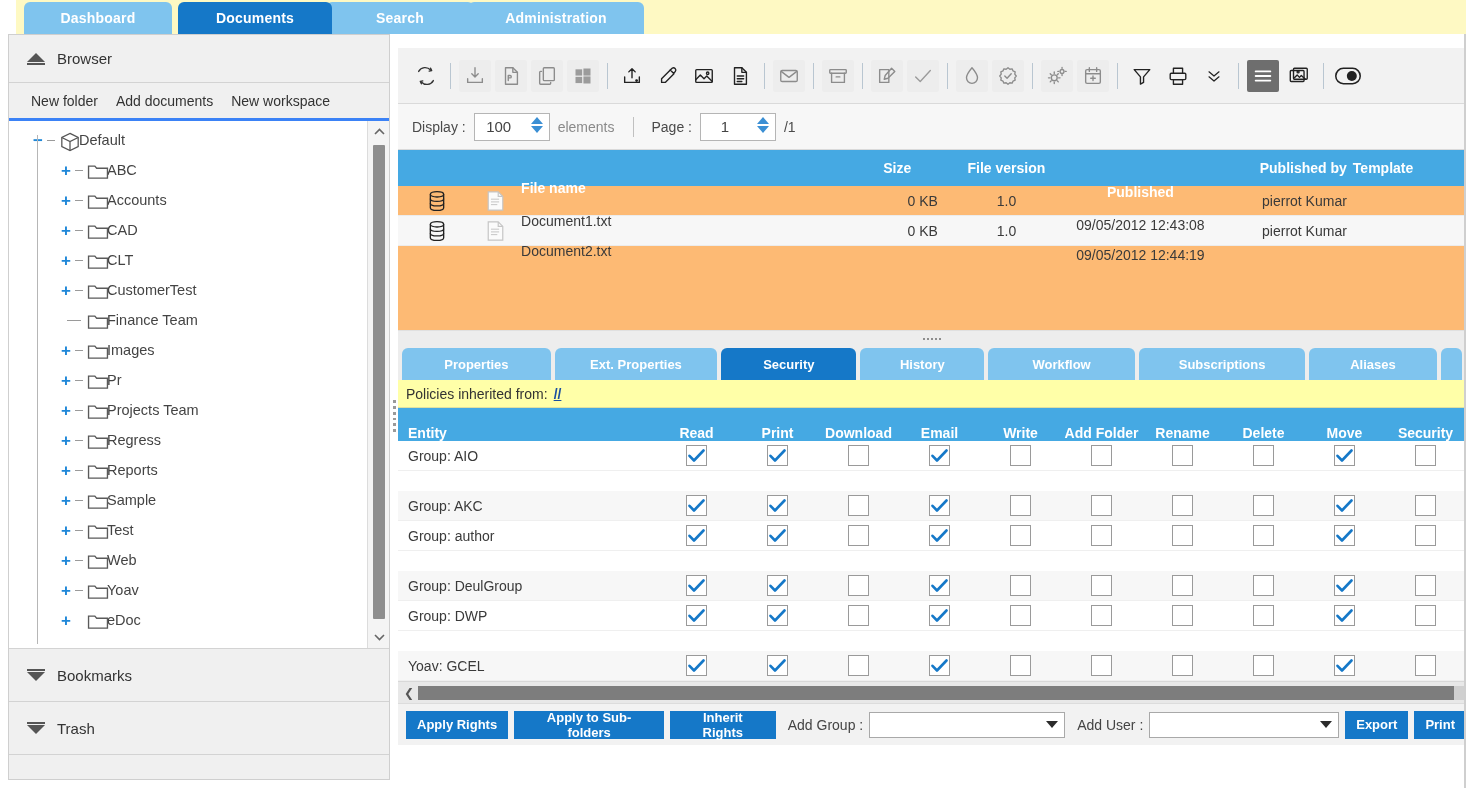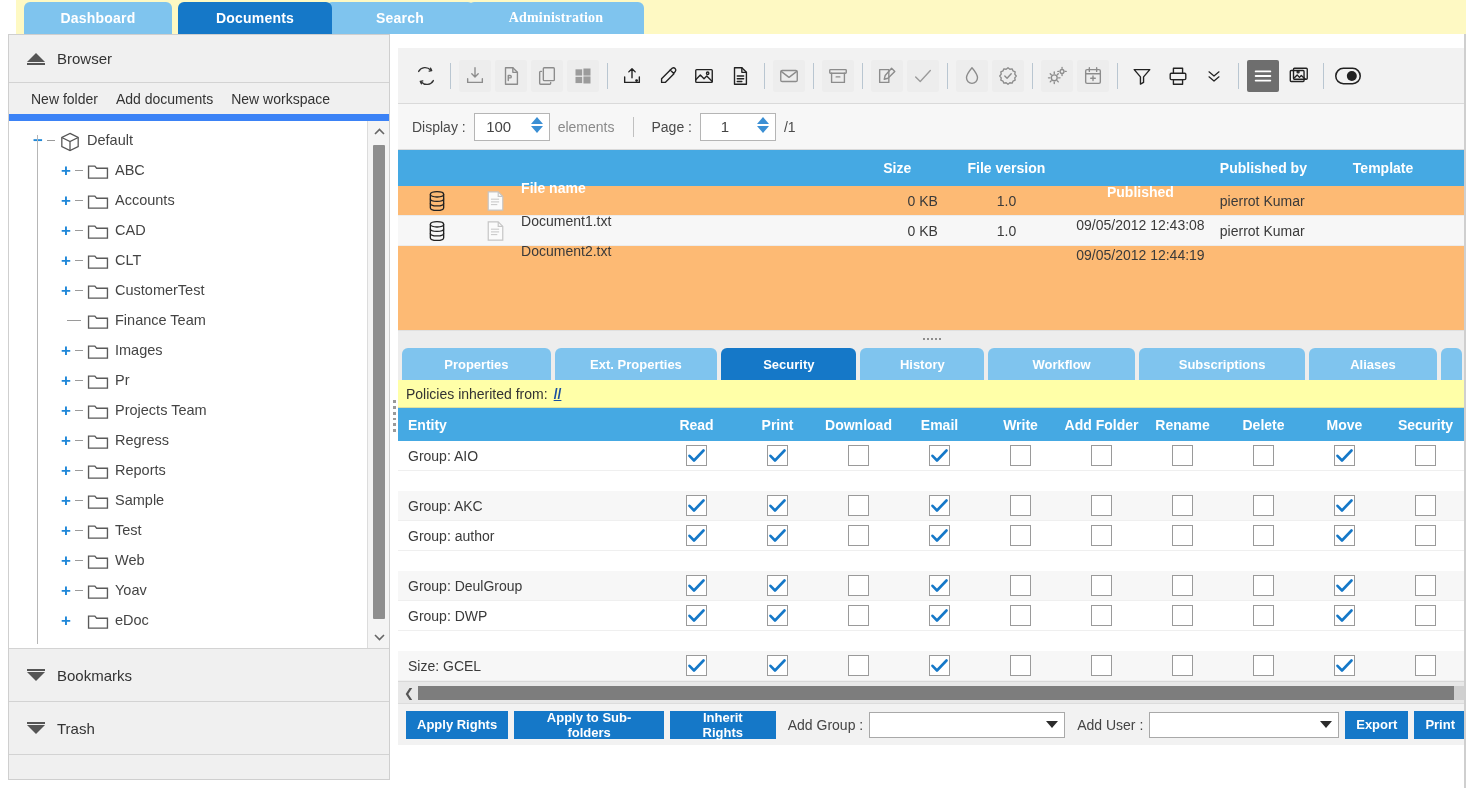--- a/index.html
+++ b/index.html
@@ -49,21 +49,21 @@
     border-left:9px solid transparent;
     border-right:9px solid transparent;
   }
   .tri-up { border-bottom:9px solid #555; }
   .tri-down { border-top:9px solid #555; }
   .tri-wrap { display:flex; flex-direction:column; align-items:center; gap:1px; }
   .tri-bar { width:18px; height:2px; background:#555; }
 
   .actionbar {
     height:38px; background:#f0f0f0;
-    border-bottom:7px solid #3b82f6;
+    border-bottom:3px solid #3b82f6;
     display:flex; align-items:center; gap:18px; padding-left:22px;
     font-size:14px; color:#333;
   }
   .actionbar span { cursor:pointer; }
 
   .treewrap {
     position:relative;
     height:528px; background:#ffffff;
     border-bottom:1px solid #d3d3d3;
     overflow:hidden;
@@ -78,21 +78,21 @@
     position:absolute; width:14px; height:14px;
     display:flex; align-items:center; justify-content:center;
     font-weight:bold; color:#1e87d8; font-size:17px; line-height:1;
   }
   .tnode .dash {
     position:absolute; width:8px; height:1px; background:#9a9a9a;
   }
   .vline { position:absolute; width:1px; background:#b6b6b6; }
   .folder-ic { width:20px; height:16px; position:relative; flex:0 0 auto; }
   .folder-ic svg { display:block; }
-  .tlabel { margin-left:8px; }
+  .tlabel { margin-left:0; }
 
   .scroll-v {
     position:absolute; right:0; top:0; width:22px; bottom:0;
     background:#f4f4f4; border-left:1px solid #dcdcdc;
   }
   .sv-arrow {
     position:absolute; left:0; width:22px; height:22px;
     display:flex;align-items:center;justify-content:center;
     color:#666; font-size:11px;
   }
@@ -167,21 +167,21 @@
     font-size:14px; color:#3a3a3a;
     border-bottom:1px solid #ececec;
   }
   .dt-row.alt { background:#f7f7f7; }
   .c-db   { width:78px; display:flex; align-items:center; justify-content:center; }
   .c-ic   { width:40px; display:flex; align-items:center; justify-content:center; }
   .c-name { width:330px; padding-left:6px;margin-top:40px; }
   .c-size { width:110px; text-align:right; padding-right:14px; }
   .c-ver  { width:110px; text-align:center; }
   .c-pub  { width:160px; text-align:center;margin-top:48px; }
-  .c-by   { width:128px; text-align:left; }
+  .c-by   { width:128px; text-align:right; }
   .c-tpl  { width:120px; padding-left:6px; }
   .dt-head .c-size { text-align:center; padding-right:0; }
   .dt-body { height:144px; background:#fdba74; }
 
   .gripzone {
     height:16px; background:#ededed; border-top:1px solid #e0e0e0;
     display:flex; align-items:center; justify-content:center;
   }
   .grip { display:flex; gap:2px; }
   .grip i { width:2px; height:2px; background:#8d8d8d; display:block; }
@@ -206,21 +206,21 @@
     border-bottom:1px solid #e0e0a0;
     display:flex; align-items:center; padding-left:8px;
     font-size:14px; color:#333; gap:6px;
   }
   .inherit-bar .lnk { color:#1b4fa0; text-decoration:underline; font-weight:bold; cursor:pointer; }
 
   
   .sgrid { width:100%; }
   .sg-head {
     height:33px; background:#45a9e3; color:#fff;
-    display:flex; align-items:center;
+    display:flex; align-items:flex-end;
     font-size:14px; font-weight:bold;
   }
   .sg-row {
     height:30px; display:flex; align-items:center;
     font-size:14px; color:#3a3a3a;
     border-bottom:1px solid #efefef;
     background:#fff;
   }
   .sg-row.alt { background:#f7f7f7;margin-top:20px; }
   .sg-ent { width:258px; padding-left:10px; }
@@ -264,21 +264,21 @@
 </style>
 </head>
 <body>
 
 <div id="app">
 
   <div class="topbar" id="topbar">
       <div class="toptab" style="left: 8px; width: 148px;">Dashboard</div>
       <div class="toptab" style="left: 310px; width: 148px;">Search</div>
       <div class="toptab active" style="left: 162px; width: 154px;">Documents</div>
-      <div class="toptab" style="left: 452px; width: 176px; font-family: Liberation Serif, serif;">Administration</div>
+      <div class="toptab" style="left: 452px; width: 176px;">Administration</div>
     </div>
 
   <div class="leftpanel">
 
     <div class="panel-header">
       <span class="tri-wrap">
         <span class="tri-up"></span>
           <span class="tri-bar"></span>
       </span>
       <span class="ptitle">Browser</span>
@@ -1026,21 +1026,21 @@
                 <svg width="17" height="14" viewBox="0 0 17 14">
                   <path d="M1.5 6.8L6 11.5L15.5 1.5" stroke="#1578c8" stroke-width="2.6" fill="none" stroke-linecap="round" stroke-linejoin="round"></path>
                 </svg>
               </span>
             </span>
             <span class="sg-c">
               <span class="chk"></span>
             </span>
           </div>
           <div class="sg-row alt">
-            <span class="sg-ent">Size: GCEL</span>
+            <span class="sg-ent">Yoav: GCEL</span>
             <span class="sg-c">
               <span class="chk">
                 <svg width="17" height="14" viewBox="0 0 17 14">
                   <path d="M1.5 6.8L6 11.5L15.5 1.5" stroke="#1578c8" stroke-width="2.6" fill="none" stroke-linecap="round" stroke-linejoin="round"></path>
                 </svg>
               </span>
             </span>
             <span class="sg-c">
               <span class="chk">
                 <svg width="17" height="14" viewBox="0 0 17 14">

